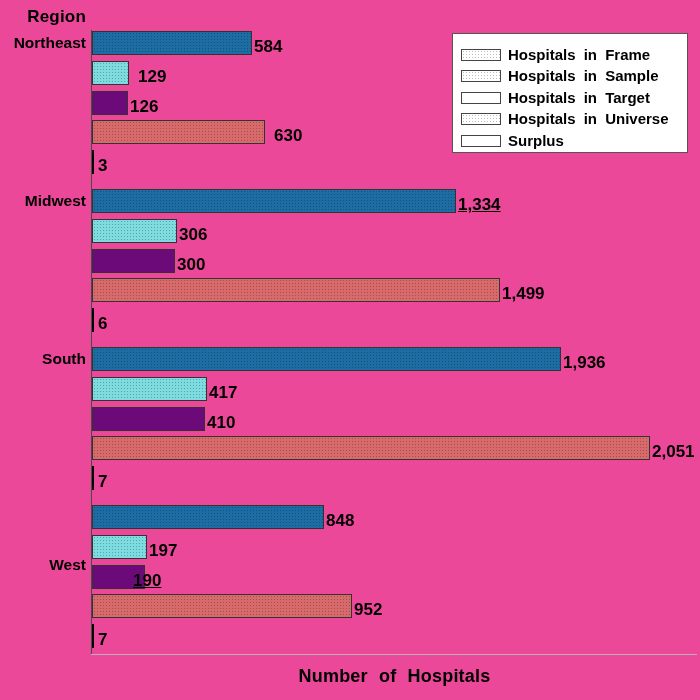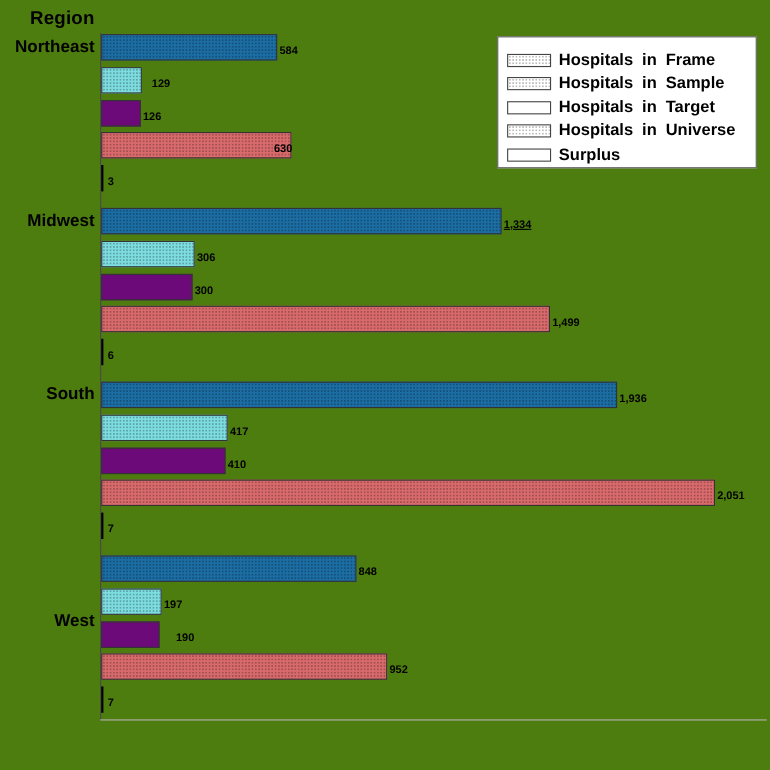--- a/index.html
+++ b/index.html
@@ -1,21 +1,21 @@
 <!DOCTYPE html>
 <html><head>
 <meta charset="utf-8">
 <style>
   html,body{margin:0;padding:0;}
   body{
     width:700px;height:700px;background:#ffffff;
     font-family:"Liberation Sans","DejaVu Sans",sans-serif;
     position:relative;overflow:hidden;color:#000;
   }
-  #stage{position:absolute;left:0;top:0;width:700px;height:700px;background:#4d7c0f;}
+  #stage{position:absolute;left:0;top:0;width:700px;height:700px;background:#ec4899;}
 
   .chart-title{
     position:absolute;left:0;top:7px;width:86px;text-align:right;
     font-size:17px;font-weight:bold;letter-spacing:0.2px;
   }
   .axis-y{position:absolute;left:91px;top:30px;width:1px;height:625px;background:#4a4a4a;}
   .axis-x{position:absolute;left:91px;top:654px;width:606px;height:1px;background:#b8b0b4;}
   .x-axis-title{
     position:absolute;left:92px;top:666px;width:605px;text-align:center;
     font-size:18px;font-weight:bold;word-spacing:6px;letter-spacing:0.2px;
@@ -29,21 +29,21 @@
   .bar{
     position:absolute;left:0;top:0;height:22px;
     border:1px solid #333;box-sizing:content-box;
   }
   .bar.surplus{border:none;height:24px;}
   .pat-dots{
     background-image:radial-gradient(rgba(0,0,0,0.26) 26%, rgba(255,255,255,0) 27%);
     background-size:3px 3px;
   }
   .bar-label{
-    position:absolute;bottom:1px;font-size:10px;font-weight:bold;
+    position:absolute;bottom:1px;font-size:17px;font-weight:bold;
     line-height:15px;white-space:nowrap;
   }
 
   .legend{
     position:absolute;left:452px;top:33px;width:236px;height:120px;
     border:1px solid #555;background:#fff;box-sizing:border-box;
     padding:10px 0 0 8px;
   }
   .legend-row{height:21.5px;display:flex;align-items:center;}
   .swatch{
@@ -74,21 +74,21 @@
       <div class="bar-row" style="top: 61px;">
         <div class="bar pat-dots" style="width: 35px; background-color: rgb(124, 220, 223);"></div>
         <span class="bar-label" style="left: 46px;">129</span>
       </div>
       <div class="bar-row" style="top: 91px;">
         <div class="bar" style="width: 34px; background-color: rgb(107, 10, 120);"></div>
         <span class="bar-label" style="left: 38px;">126</span>
       </div>
       <div class="bar-row" style="top: 120px;">
         <div class="bar pat-dots" style="width: 171px; background-color: rgb(217, 106, 108);"></div>
-        <span class="bar-label" style="left: 157px;">630</span>
+        <span class="bar-label" style="left: 182px;">630</span>
       </div>
       <div class="bar-row" style="top: 150px;">
         <div class="bar surplus" style="width: 2px; background-color: rgb(0, 0, 0);"></div>
         <span class="bar-label" style="left: 6px;">3</span>
       </div>
       <div class="region-label" style="top: 192px;">Midwest</div>
       <div class="bar-row" style="top: 189px;">
         <div class="bar pat-dots" style="width: 362px; background-color: rgb(27, 109, 163);"></div>
         <span class="bar-label" style="left: 366px; text-decoration: underline;">1,334</span>
       </div>
@@ -133,21 +133,21 @@
       <div class="bar-row" style="top: 505px;">
         <div class="bar pat-dots" style="width: 230px; background-color: rgb(27, 109, 163);"></div>
         <span class="bar-label" style="left: 234px; text-align: center;">848</span>
       </div>
       <div class="bar-row" style="top: 535px;">
         <div class="bar pat-dots" style="width: 53px; background-color: rgb(124, 220, 223);"></div>
         <span class="bar-label" style="left: 57px;">197</span>
       </div>
       <div class="bar-row" style="top: 565px;">
         <div class="bar" style="width: 51px; background-color: rgb(107, 10, 120);"></div>
-        <span class="bar-label" style="left: 68px;">190</span>
+        <span class="bar-label" style="left: 41px; text-decoration: underline;">190</span>
       </div>
       <div class="bar-row" style="top: 594px;">
         <div class="bar pat-dots" style="width: 258px; background-color: rgb(217, 106, 108);"></div>
         <span class="bar-label" style="left: 262px;">952</span>
       </div>
       <div class="bar-row" style="top: 624px;">
         <div class="bar surplus" style="width: 2px; background-color: rgb(0, 0, 0);"></div>
         <span class="bar-label" style="left: 6px;">7</span>
       </div>
     </div>
@@ -168,14 +168,15 @@
     <div class="legend-row">
       <span class="swatch pat-dots"></span>
       <span class="legend-label">Hospitals in Universe</span>
     </div>
     <div class="legend-row">
       <span class="swatch"></span>
       <span class="legend-label">Surplus</span>
     </div>
   </div>
 
+  <div class="x-axis-title">Number of Hospitals</div>
 
 </div>
 
 </body></html>

